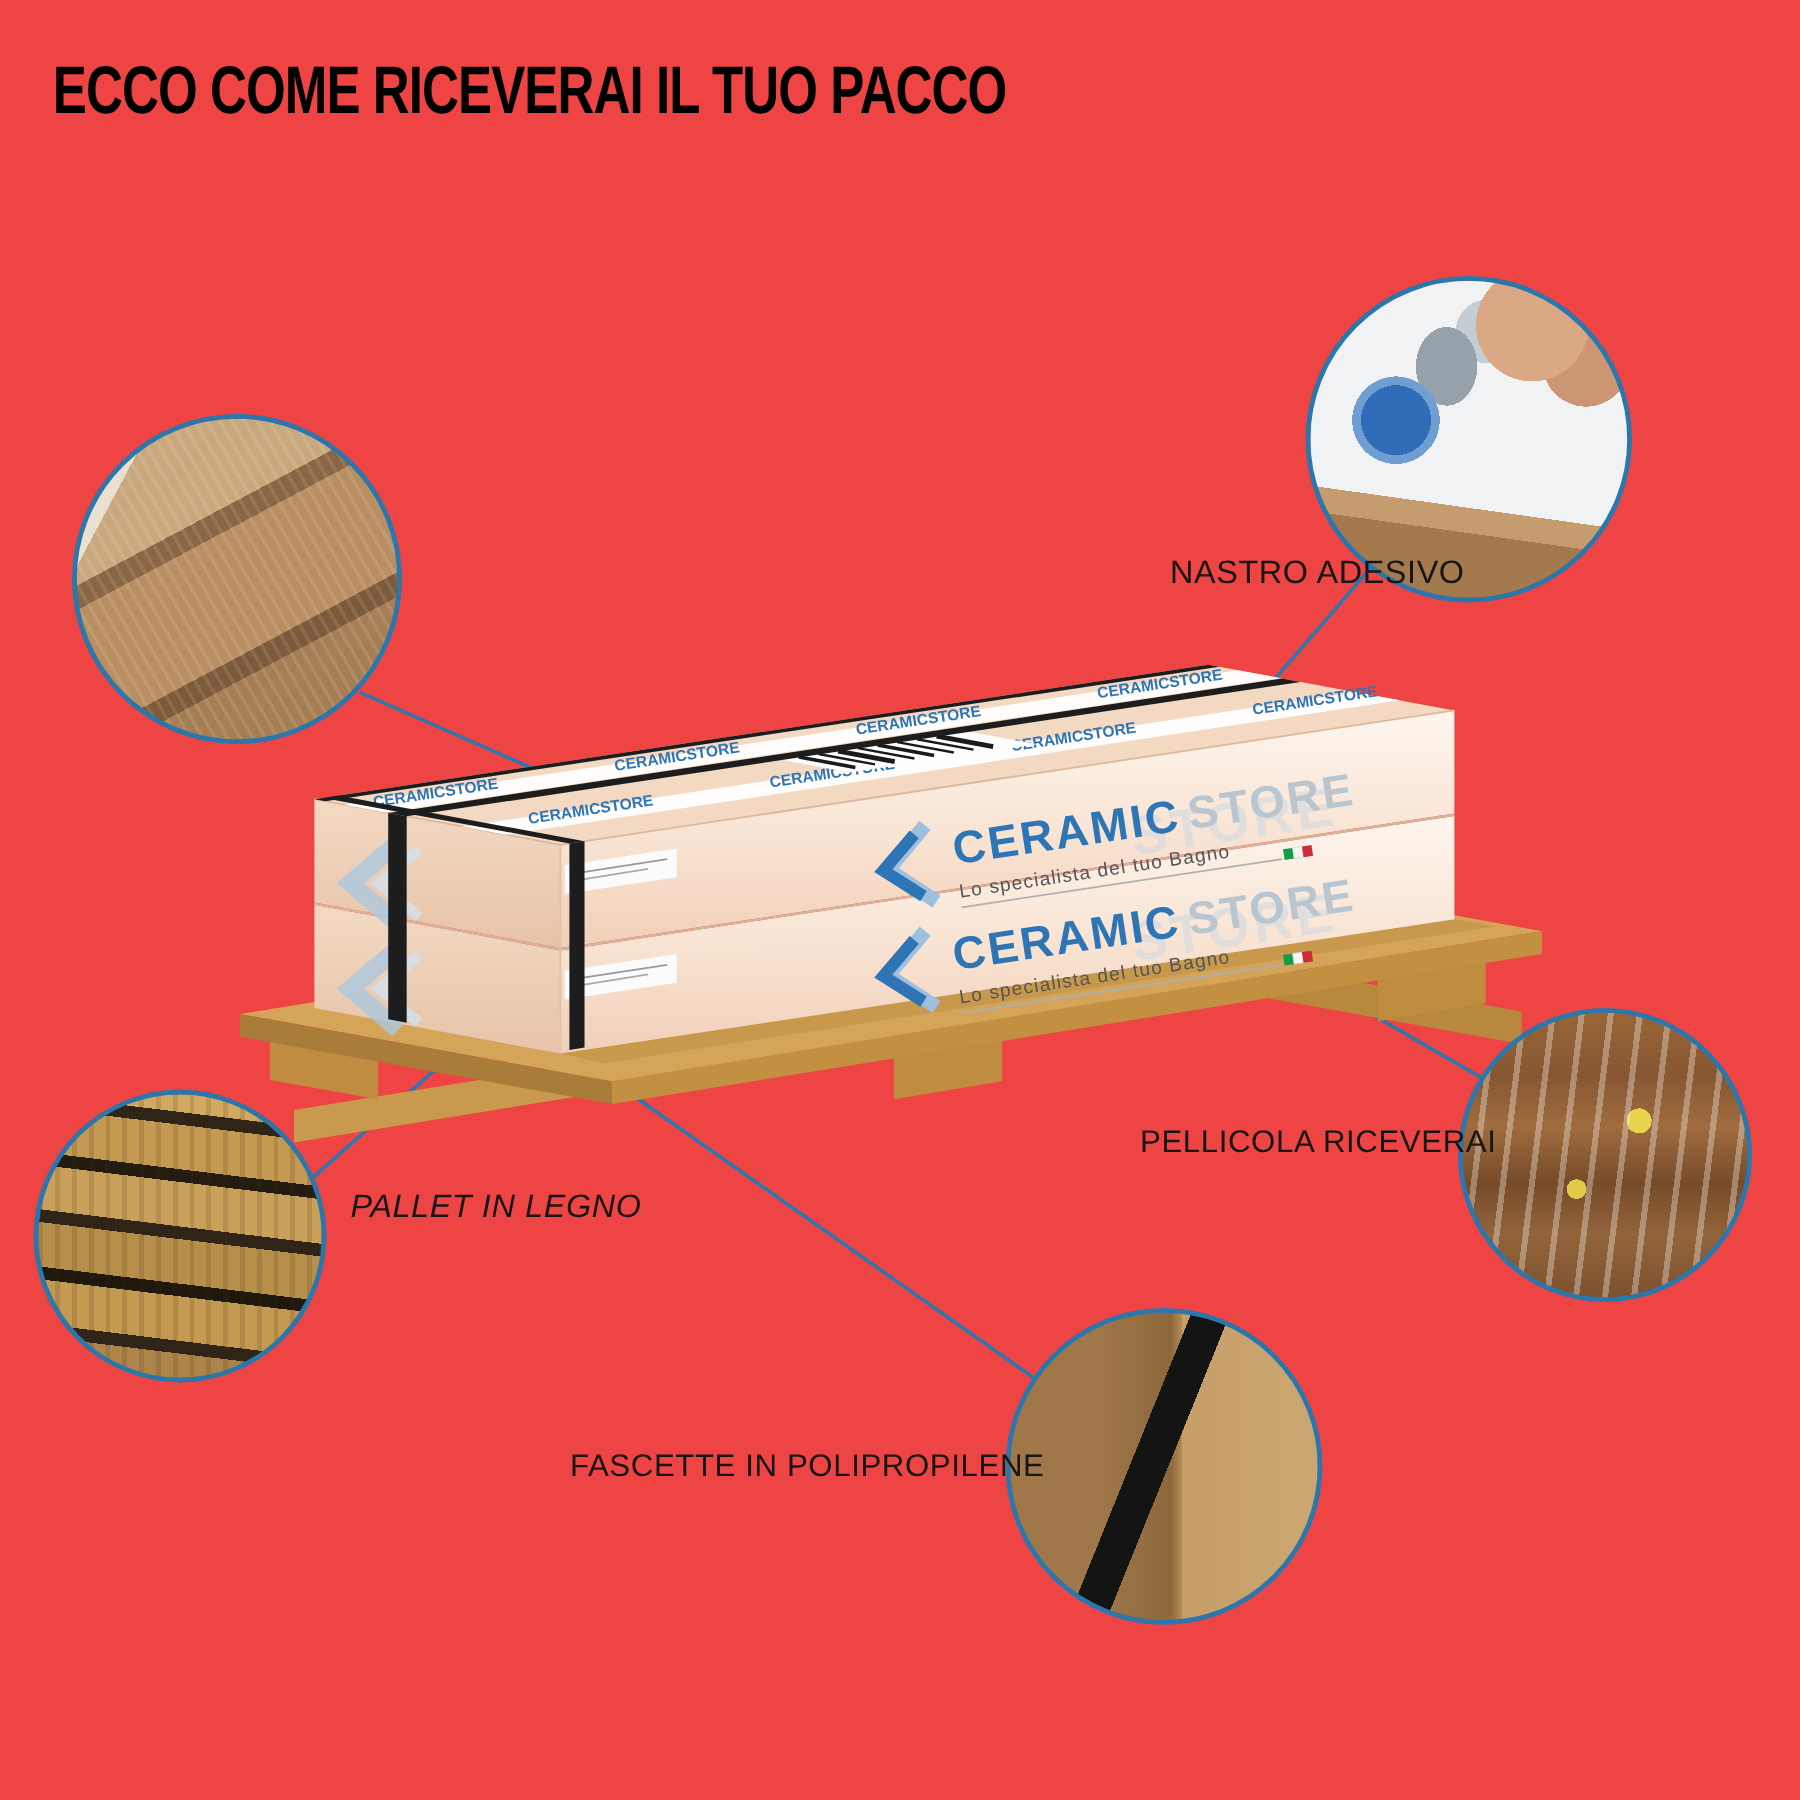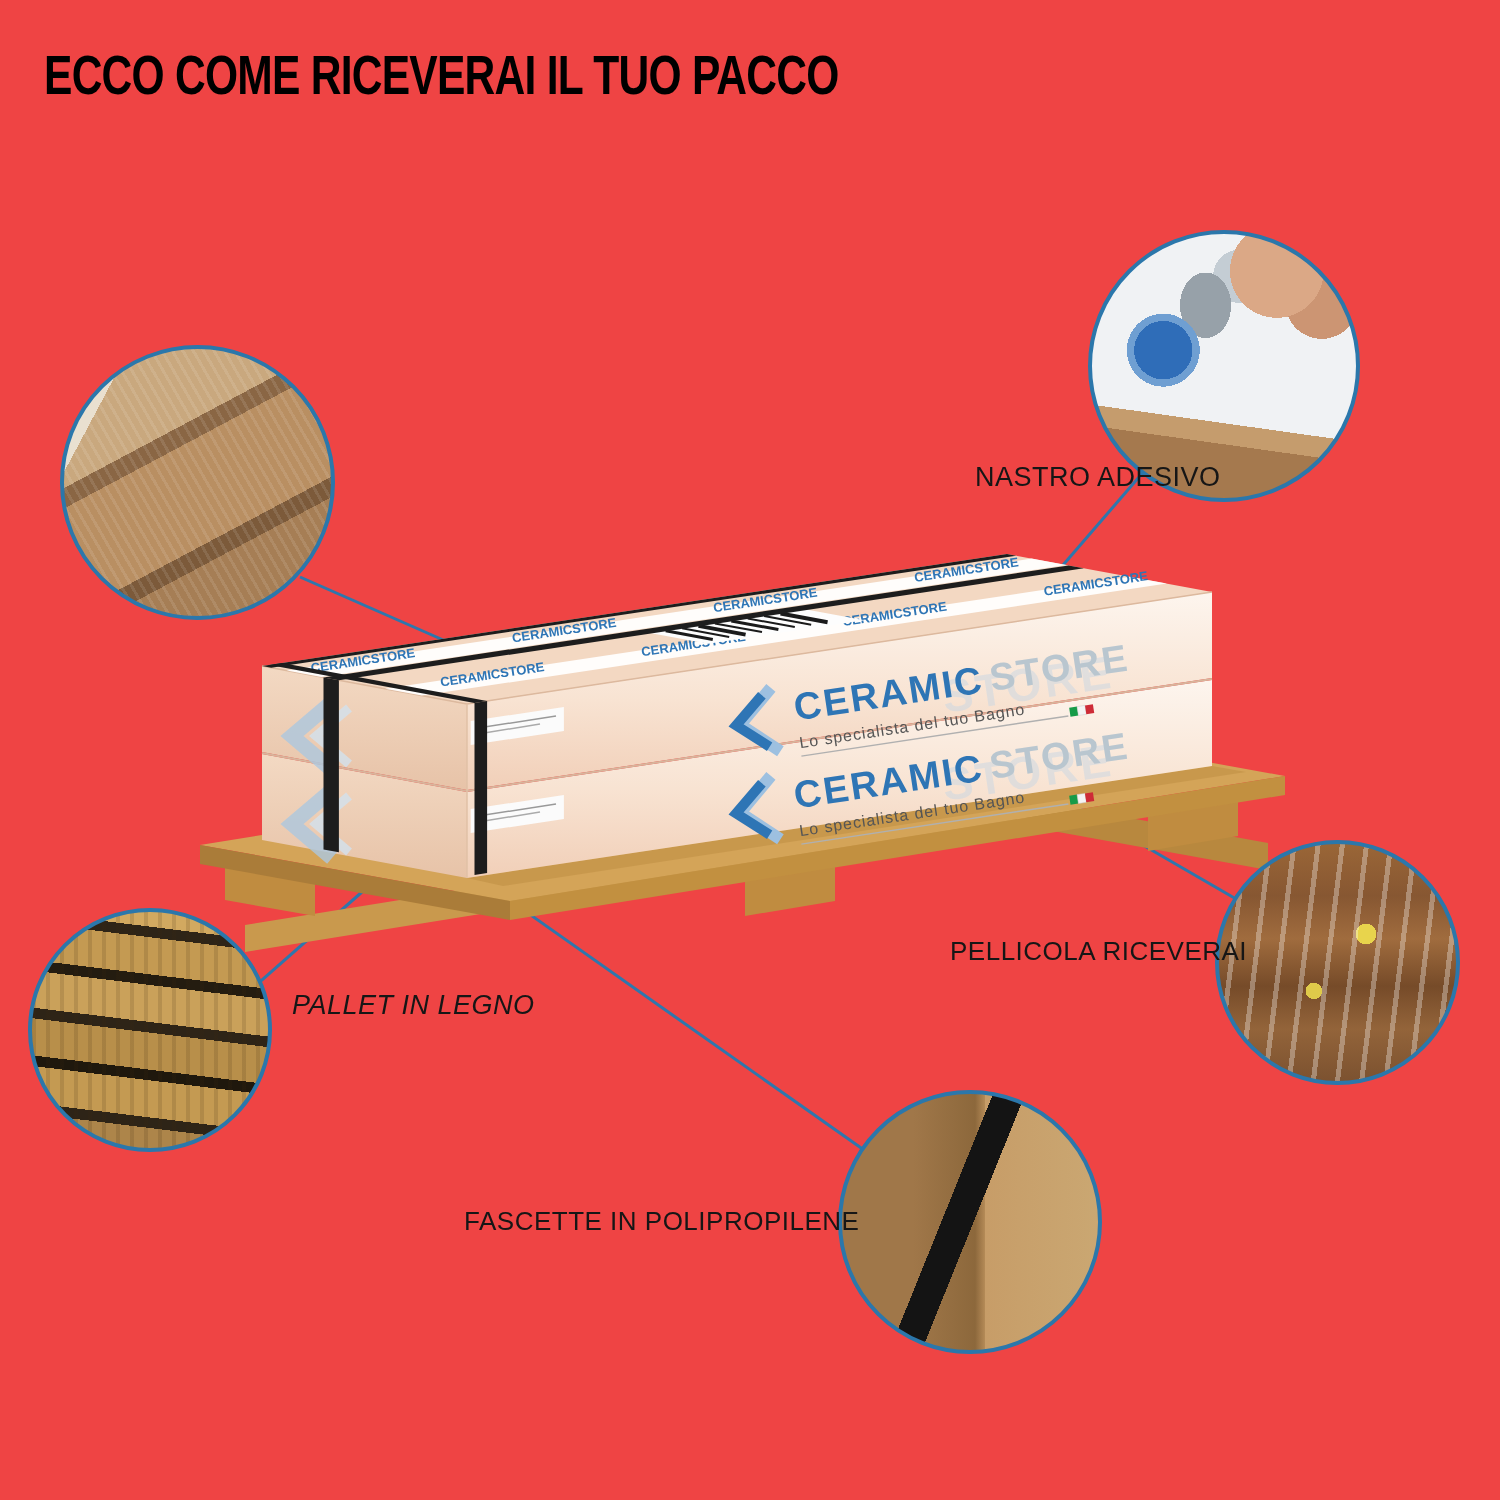--- a/index.html
+++ b/index.html
@@ -189,15 +189,15 @@
 
   <div class="callout p-cardboard" style="left:60px; top:345px; width:275px; height:275px;"></div>
   <div class="callout p-tape" style="left:1088px; top:230px; width:272px; height:272px;"></div>
   <div class="callout p-film" style="left:1215px; top:840px; width:245px; height:245px;"></div>
   <div class="callout p-wood" style="left:28px; top:908px; width:244px; height:244px;"></div>
   <div class="callout p-strap" style="left:838px; top:1090px; width:264px; height:264px;"></div>
 
   <div class="label" style="left:937px; top:462px;margin-left:38px;">NASTRO ADESIVO</div>
   <div class="label" style="left:950px; top:936px; font-size:26px;">PELLICOLA RICEVERAI</div>
   <div class="label" style="left:292px; top:990px;font-style:italic;">PALLET IN LEGNO</div>
-  <div class="label" style="left:464px; top:1206px; font-size:26px;">FASCETTE IN POLIPROPILENE</div>
+  <div class="label" style="left:475px; top:1206px; font-size:26px;">FASCETTE IN POLIPROPILENE</div>
 
 </div>
 
 </body></html>

